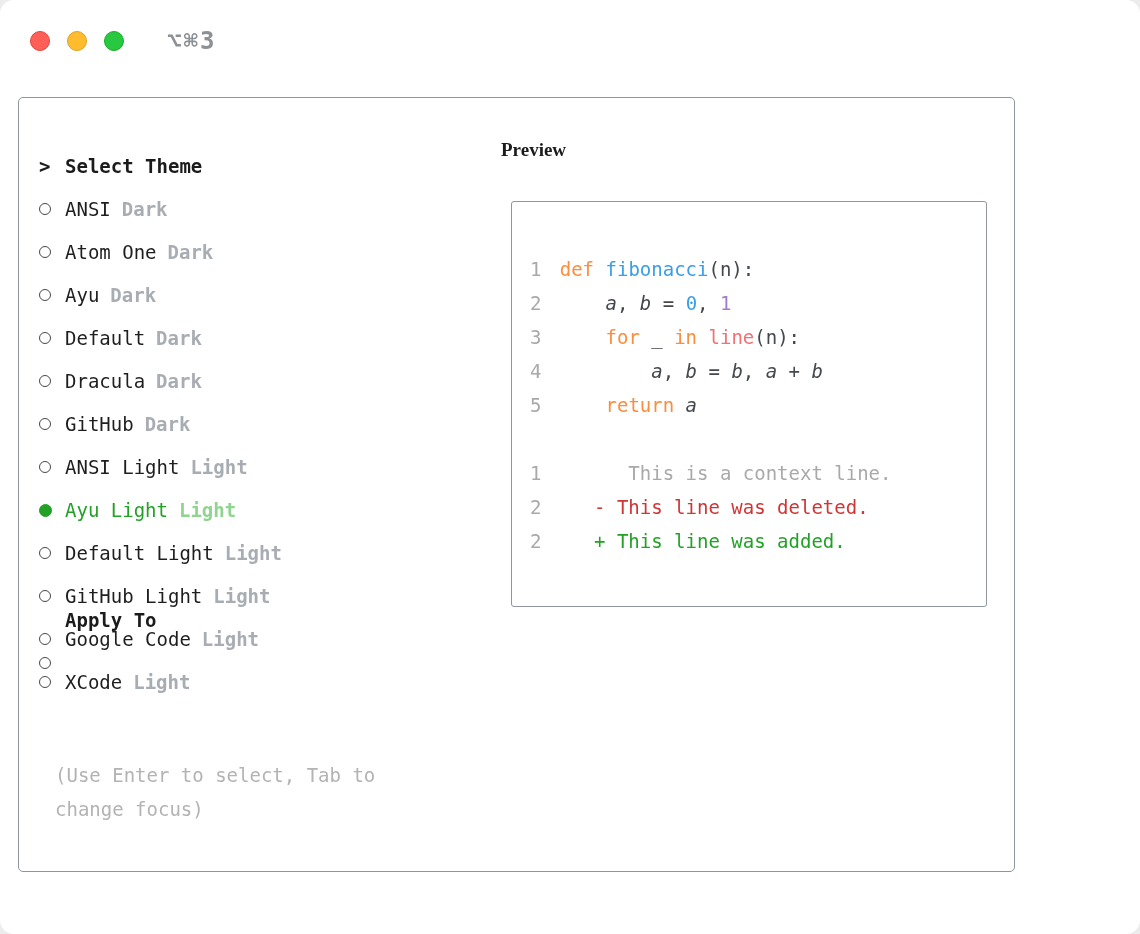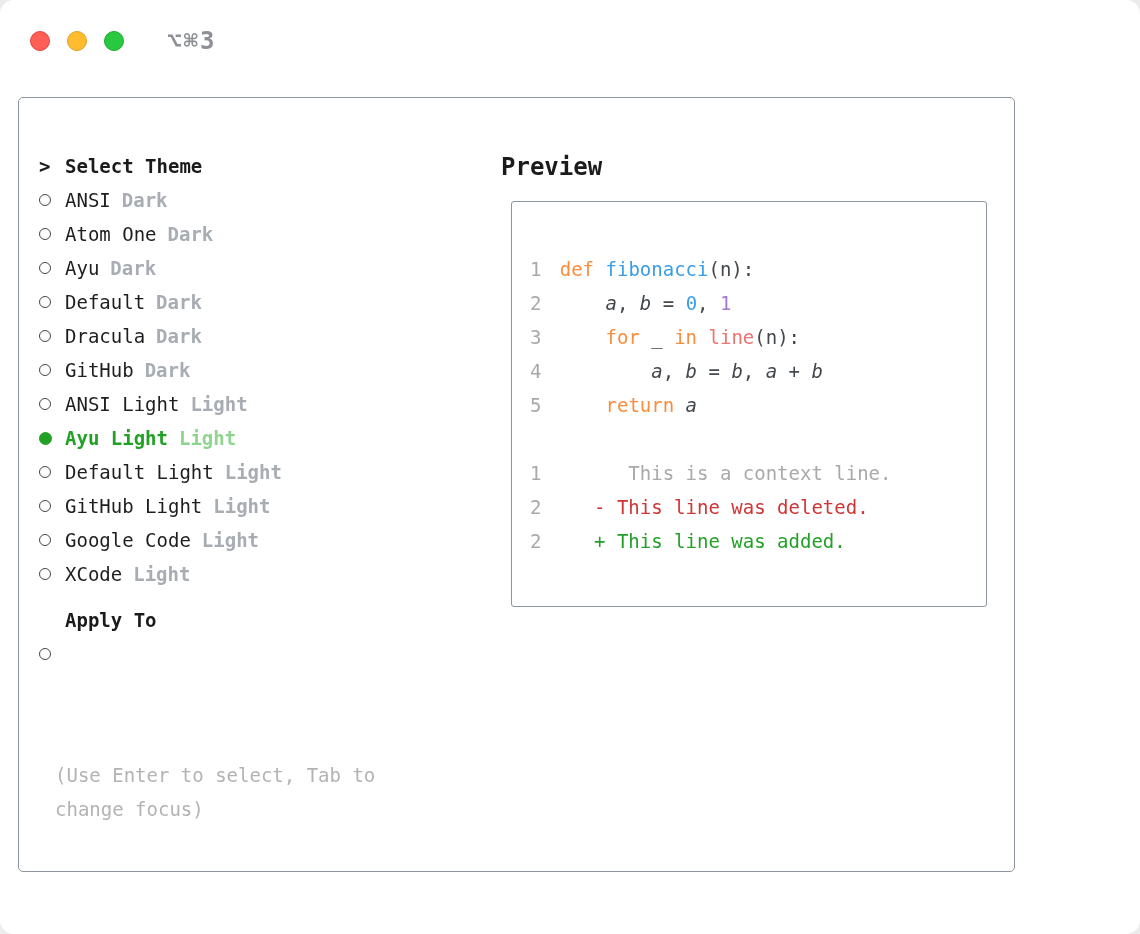--- a/index.html
+++ b/index.html
@@ -51,34 +51,34 @@
     font-size: 19px; line-height: 34px;
     color: var(--muted);
   }
   .radio-wrap { width: 26px; display: flex; align-items: center; flex: none; }
   .prompt { font-weight: 700; color: var(--text); }
   .title-text { font-weight: 700; color: var(--text); }
   .dot {
     width: 12px; height: 12px;
     border: 1.7px solid #474747; border-radius: 50%;
   }
-  .item { cursor: pointer; }
+  .item { cursor: pointer; margin-top: 9px; }
   .item .lbl { color: #1e1e1e; }
   .item .variant { color: #a8adb3; margin-left: 11px; font-weight: bold; }
   .item.selected .dot {
     width: 13px; height: 13px;
     background: var(--add); border-color: var(--add);
   }
-  .item.selected .lbl { color: var(--add); font-weight: bold; }
+  .item.selected .lbl { color: var(--add); }
   .item.selected .variant { color: var(--variant-selected); }
 
   .preview-title {
-    position: absolute; left: 482px; top: 52px;
+    position: absolute; left: 482px; top: 35px;
     height: 34px; display: flex; align-items: center;
-    font-size: 24px; font-weight: 700; color: var(--text);
+    font-size: 19px; font-weight: 700; color: var(--text); font-family: Liberation Serif, serif;
   }
   .preview-box {
     position: absolute; left: 492px; top: 103px;
     width: 476px; height: 406px;
     border: 1.5px solid var(--border);
     border-radius: 3px;
     padding: 50px 18px 0 18px;
     overflow: hidden;
   }
   .cline {

